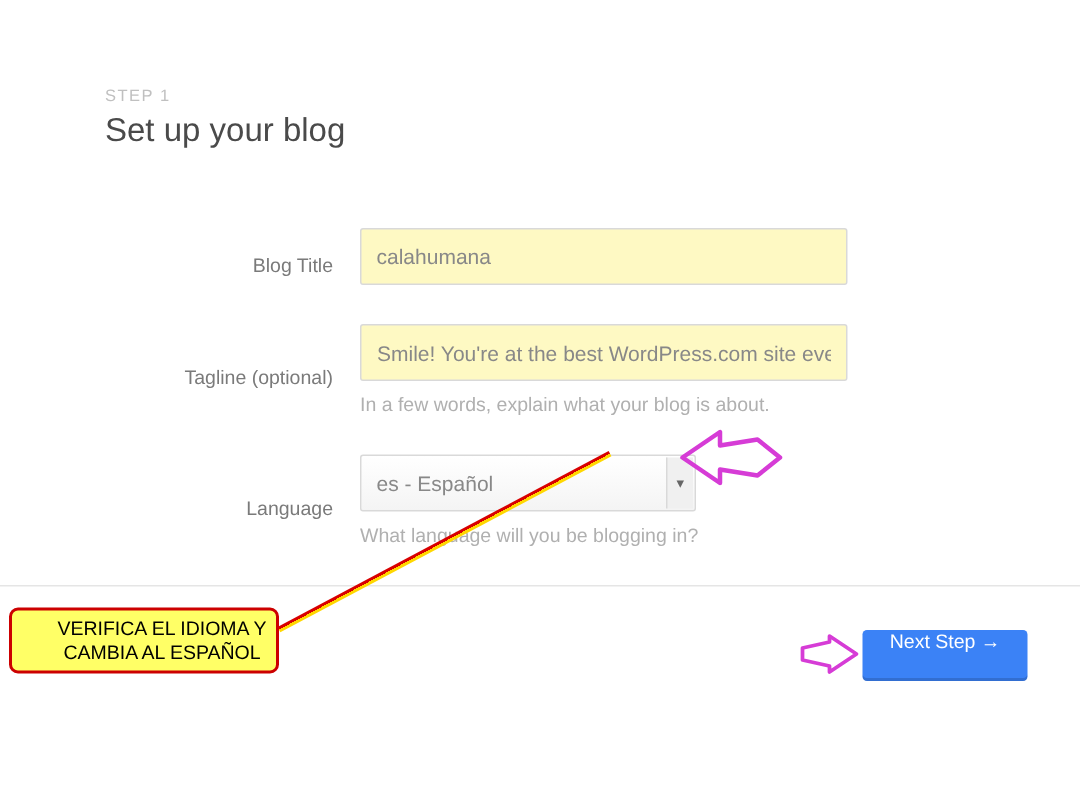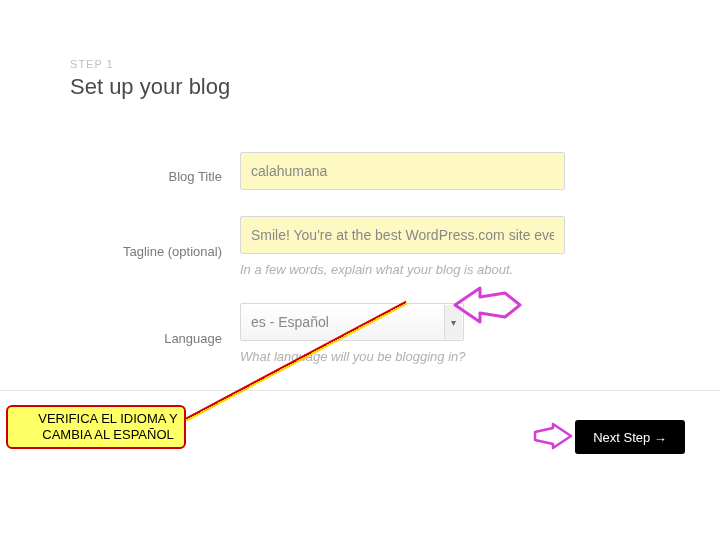--- a/index.html
+++ b/index.html
@@ -17,26 +17,26 @@
   }
   .select-box {
     position: relative; display: flex; align-items: center; width: 224px;
     background: linear-gradient(#fff,#f4f4f4);
   }
   .select-caret {
     position: absolute; right: 1px; top: 1px; bottom: 1px; width: 18px;
     border-left: 1px solid #d9d9d9; display: flex; align-items: center; justify-content: center;
     font-size: 10px; color: #666; background: #f0f0f0;
   }
-  .hint { font-style: italic; color: #b0b0b0; font-size: 13px; margin-top: 8px; }
+  .hint { color: #b0b0b0; font-size: 13px; margin-top: 8px; }
   .hr { position: absolute; left: 0; right: 0; top: 390px; border-top: 1px solid #e5e5e5; }
   .next-btn {
     position: absolute; right: 35px; top: 420px; width: 110px; height: 34px;
-    background: #000000; color: #fff; border: none; border-radius: 3px;
-    font-size: 13px; display: flex; align-items: center; justify-content: center;
+    background: #3b82f6; color: #fff; border: none; border-radius: 3px;
+    font-size: 13px; display: flex; align-items: flex-start; justify-content: center;
     box-shadow: inset 0 -2px 0 rgba(0,0,0,.15);
   }
   .callout {
     position: absolute; left: 6px; top: 405px; width: 180px; height: 44px;
     border: 2px solid #cc0000; background: #ffff66; border-radius: 6px;
     display: flex; align-items: center; justify-content: center; text-align: center;
     font-size: 13px; font-weight: 400; line-height: 1.2; padding-left: 24px;
   }
   .annot-line { position: absolute; transform-origin: 0 0; height: 4px;
     background: linear-gradient(to bottom, #d80000 50%, #ffd700 50%); }

